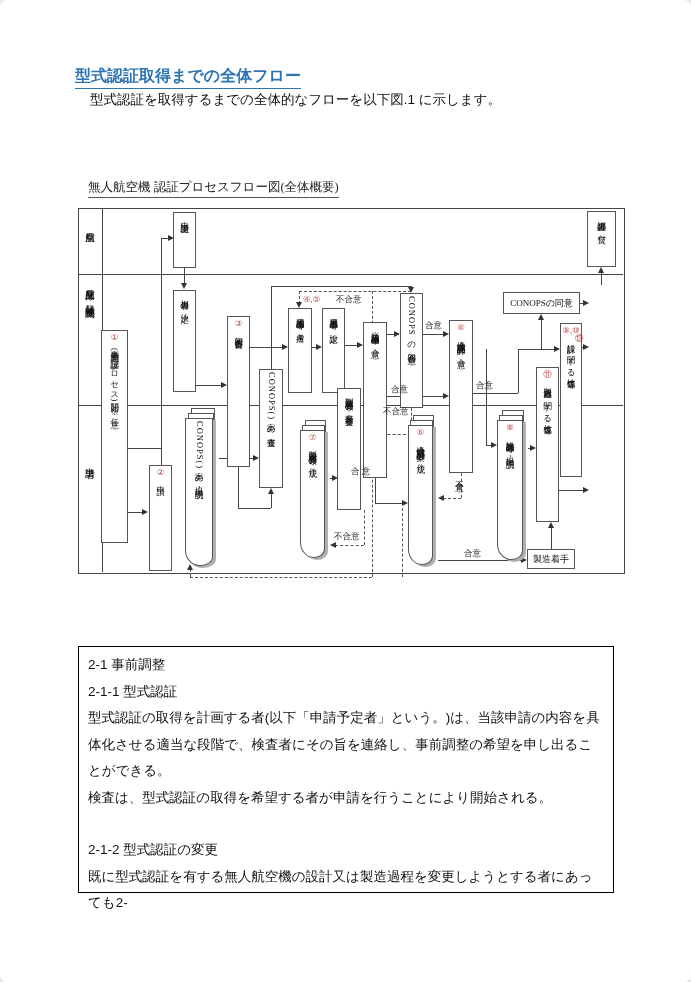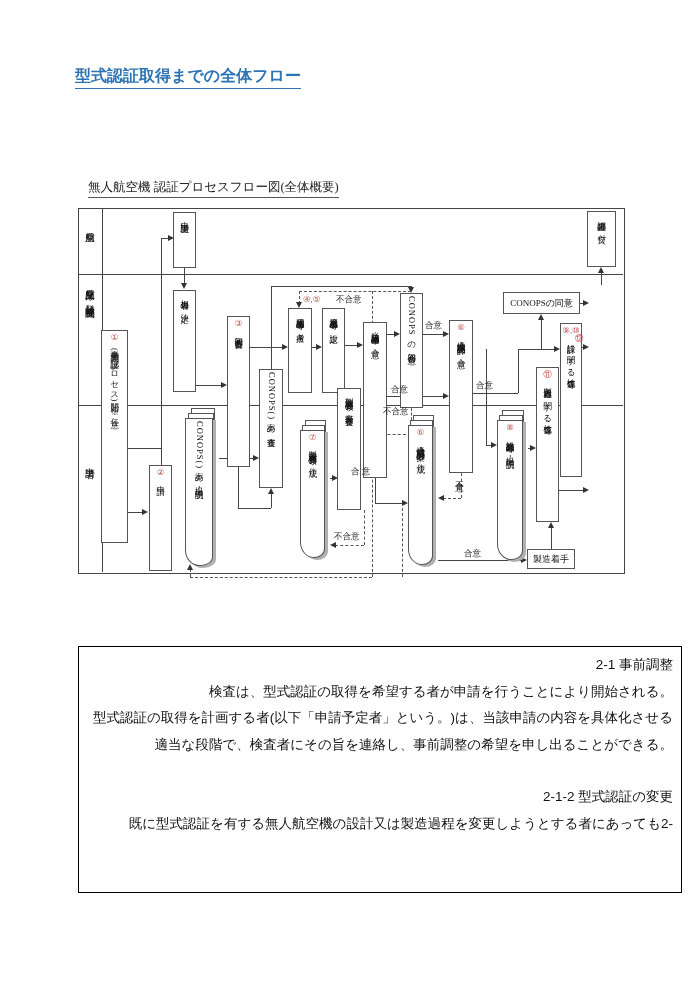--- a/index.html
+++ b/index.html
@@ -1,17 +1,17 @@
 <!DOCTYPE html>
 <html><head>
 <meta charset="utf-8">
 <style>
   html,body{margin:0;padding:0;background:#e8e8e8;}
   .page{position:relative;width:691px;height:982px;background:#ffffff;margin:0 auto;
-        font-family:"Liberation Sans","DejaVu Sans",sans-serif;color:#111;overflow:hidden;}
+        font-family:"Liberation Sans","DejaVu Sans",sans-serif;color:#111;overflow:hidden;border-radius:7px;}
   
   .h-blue{position:absolute;color:#2e74b5;font-size:16px;font-weight:bold;
           border-bottom:1.5px solid #2e74b5;padding-bottom:1px;}
   .intro{position:absolute;font-size:13.5px;}
   .fig-caption{position:absolute;font-family:"Liberation Serif","DejaVu Serif",serif;
           font-size:12.5px;color:#222;border-bottom:1px solid #555;padding-bottom:1px;}
   
   .chart{position:absolute;left:78px;top:208px;width:549px;height:380px;
          font-family:"Liberation Serif","DejaVu Serif",serif;}
   .frame{position:absolute;left:0;top:0;width:545px;height:364px;border:1px solid #444;background:#fff;}
@@ -37,31 +37,32 @@
   .doc .pg{position:absolute;background:#fff;border:1px solid #555;box-sizing:border-box;}
   .doc .front{position:absolute;left:0;top:10px;bottom:0;background:#fff;border:1px solid #555;
         box-shadow:3px 2px 0 #b0b0b0;border-radius:0 0 45% 14px / 0 0 9px 16px;
         display:flex;flex-direction:column;align-items:center;box-sizing:border-box;}
   .elb{position:absolute;font-size:8.5px;color:#222;white-space:nowrap;background:transparent;}
   .elb.red{color:#c0504d;}
   .elb.vert{writing-mode:vertical-rl;letter-spacing:1px;}
   .fig-title{position:absolute;left:132px;top:3px;font-size:12.5px;letter-spacing:1px;
         border-bottom:1px solid #333;padding:0 4px 1px 4px;}
   
-  .textbox{position:absolute;left:78px;top:646px;width:604px;height:247px;border:1.5px solid #000;
-        box-sizing:border-box;padding:5px 8px 0 9px;font-size:13.5px;line-height:26.5px;text-align:right;}
+  .textbox{position:absolute;left:78px;top:646px;width:536px;height:247px;border:1.5px solid #000;
+        box-sizing:border-box;padding:5px 8px 0 9px;font-size:13.5px;line-height:26.5px;}
   .footer{position:absolute;left:0;top:898px;width:691px;text-align:center;
         font-family:"Liberation Serif","DejaVu Serif",serif;font-weight:bold;font-size:13px;}
 </style>
 </head>
 <body>
 
 <div class="page">
 
   <div class="h-blue" style="left:75px;top:66px;">型式認証取得までの全体フロー</div>
+  <div class="intro" style="left:90px;top:91px;">型式認証を取得するまでの全体的なフローを以下図.1 に示します。</div>
   <div class="fig-caption" style="left:88px;top:179px;">無人航空機 認証プロセスフロー図(全体概要)</div>
 
   <div class="chart">
     <div class="frame"></div>
 
     <div class="lv" style="left:24px;top:0;height:364px;"></div>
     <div class="lh" style="left:0;top:66px;width:545px;"></div>
     <div class="lh" style="left:0;top:197px;width:545px;"></div>
     <div class="lane-lbl" style="top:16px;">航空局</div>
     <div class="lane-lbl" style="top:73px;">航空局又は登録検査機関</div>
@@ -251,20 +252,21 @@
     <div class="elb" style="left:273px;top:258px;">合 意</div>
     <div class="elb" style="left:398px;top:172px;">合意</div>
     <div class="elb vert" style="left:376px;top:266px;">不合意</div>
     <div class="elb" style="left:386px;top:340px;">合意</div>
     <div class="elb" style="left:256px;top:323px;">不合意</div>
     <div class="elb red" style="left:497px;top:125px;">⑫</div>
   </div>
 
   <div class="textbox">
     <div>2-1 事前調整</div>
+    <div>2-1-1 型式認証</div>
+    <div>型式認証の取得を計画する者(以下「申請予定者」という。)は、当該申請の内容を具体化させる適当な段階で、検査者にその旨を連絡し、事前調整の希望を申し出ることができる。</div>
     <div>検査は、型式認証の取得を希望する者が申請を行うことにより開始される。</div>
-    <div>型式認証の取得を計画する者(以下「申請予定者」という。)は、当該申請の内容を具体化させる適当な段階で、検査者にその旨を連絡し、事前調整の希望を申し出ることができる。</div>
     <div style="height:26px;"></div>
     <div>2-1-2 型式認証の変更</div>
     <div>既に型式認証を有する無人航空機の設計又は製造過程を変更しようとする者にあっても2-</div>
   </div>
 
 </div>
 
 </body></html>

